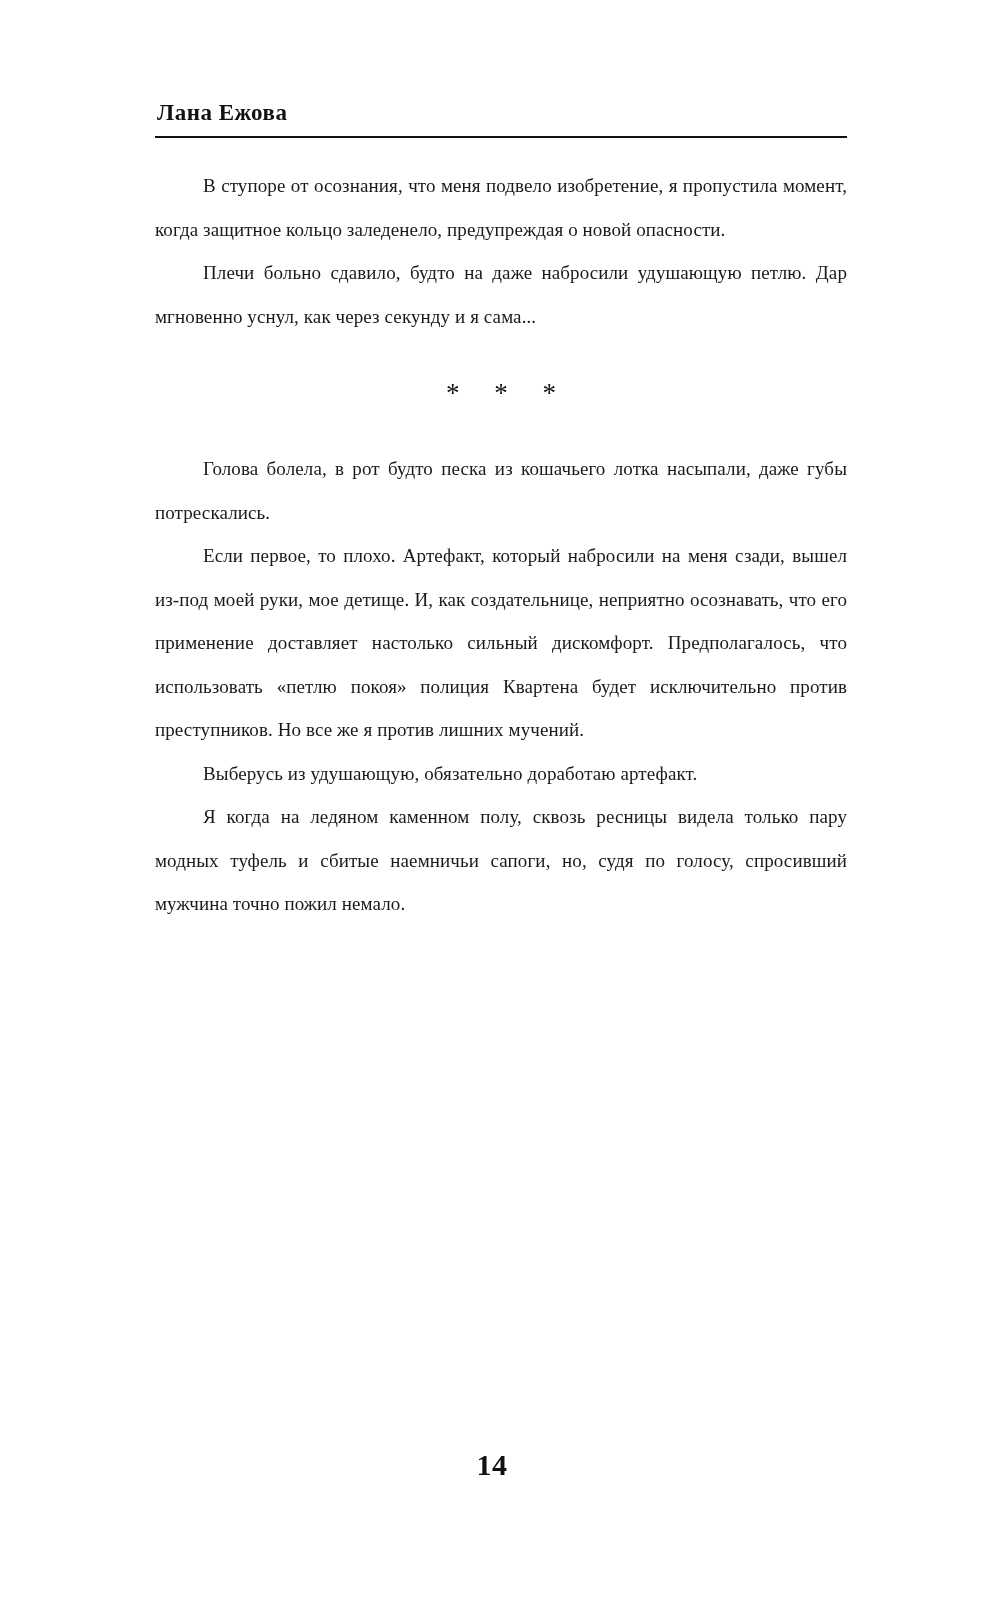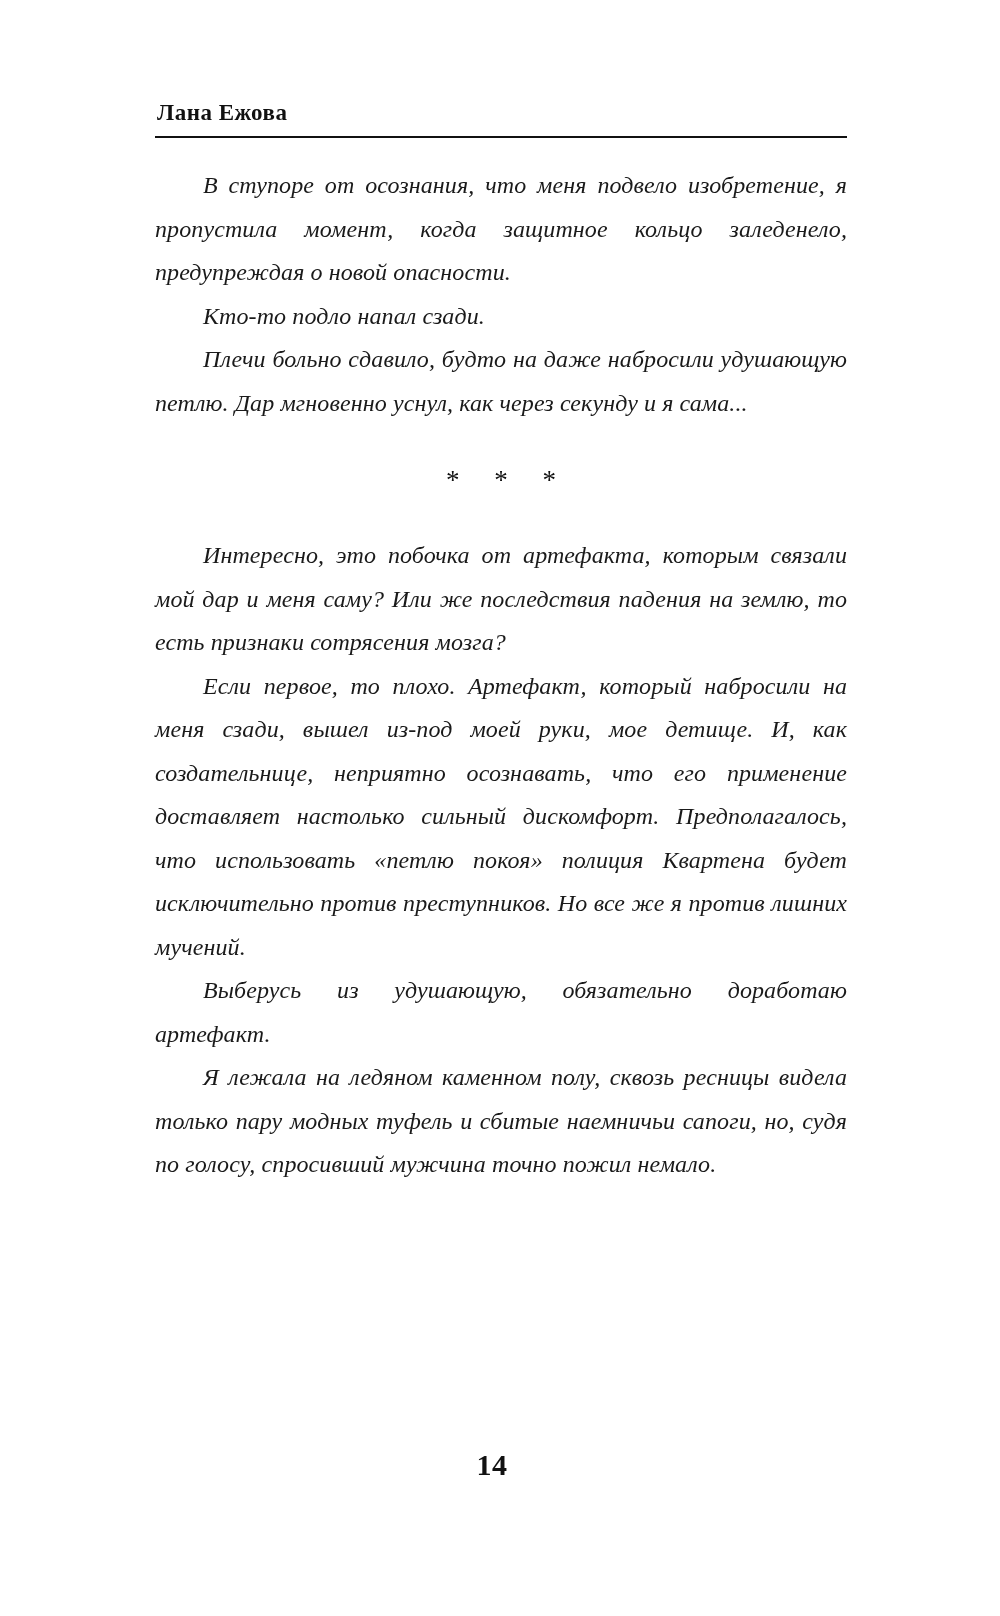--- a/index.html
+++ b/index.html
@@ -37,28 +37,27 @@
     margin: 0 0 10px 2px;
   }
   .head-rule {
     border: 0;
     border-top: 2.2px solid #111;
     margin: 0 0 26px 0;
     width: 692px;
   }
   p.body-text {
     margin: 0;
-    font-size: 24px;
+    font-size: 19px;
     line-height: 43.5px;
     text-align: justify;
     text-indent: 48px;
     letter-spacing: 0.1px;
     -webkit-hyphens: manual;
     hyphens: manual;
-    font-style: italic;
   }
   .scene-break {
     text-align: center;
     font-size: 27px;
     letter-spacing: 14px;
     margin: 40px 0 38px 0;
     padding-left: 14px;
     color: #111;
   }
   .folio {
@@ -78,30 +77,29 @@
 
 <div class="page">
 
   <div class="content">
 
     <div class="running-head">Лана Ежова</div>
     <hr class="head-rule">
 
     <div>
       <p class="body-text">В ступоре от осознания, что меня подвело изобретение, я пропустила момент, когда защитное кольцо заледенело, предупреждая о новой опасности.</p>
-      <p class="body-text">Кто-то подло напал сзади.</p>
       <p class="body-text">Плечи больно сдавило, будто на даже набросили удушающую петлю. Дар мгновенно уснул, как через секунду и я сама...</p>
     </div>
 
     <div class="scene-break">* * *</div>
 
     <div>
-      <p class="body-text">Интересно, это побочка от артефакта, которым связали мой дар и меня саму? Или же последствия падения на землю, то есть признаки сотрясения мозга?</p>
+      <p class="body-text">Голова болела, в рот будто песка из кошачьего лотка насыпали, даже губы потрескались.</p>
       <p class="body-text">Если первое, то плохо. Артефакт, который набросили на меня сзади, вышел из-под моей руки, мое детище. И, как создательнице, неприятно осознавать, что его применение доставляет настолько сильный дискомфорт. Предполагалось, что использовать «петлю покоя» полиция Квартена будет исключительно против преступников. Но все же я против лишних мучений.</p>
       <p class="body-text">Выберусь из удушающую, обязательно доработаю артефакт.</p>
-      <p class="body-text">Я лежала на ледяном каменном полу, сквозь ресницы видела только пару модных туфель и сбитые наемничьи сапоги, но, судя по голосу, спросивший мужчина точно пожил немало.</p>
+      <p class="body-text">Я когда на ледяном каменном полу, сквозь ресницы видела только пару модных туфель и сбитые наемничьи сапоги, но, судя по голосу, спросивший мужчина точно пожил немало.</p>
     </div>
 
   </div>
 
   <div class="folio">14</div>
 
 </div>
 
 </body></html>

